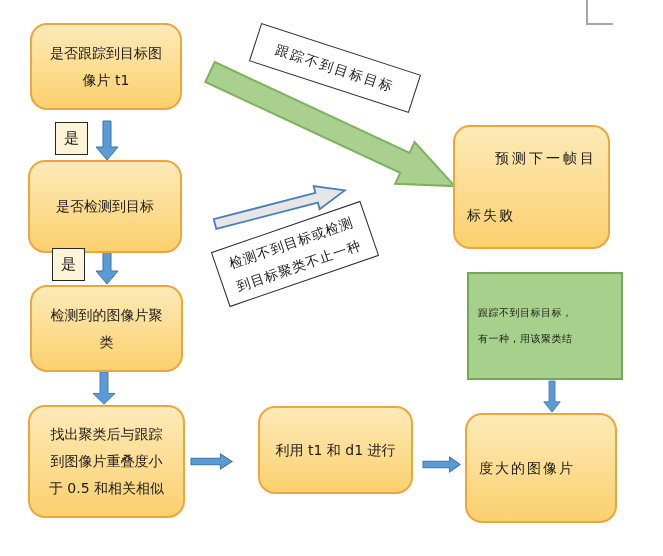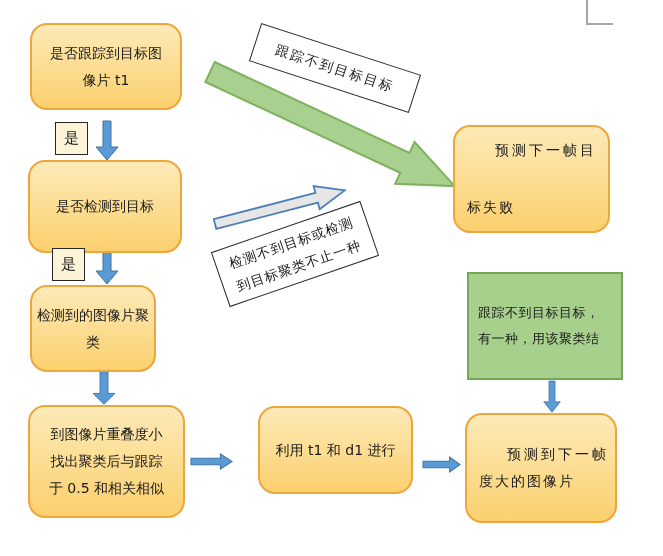--- a/index.html
+++ b/index.html
@@ -20,21 +20,21 @@
   .node.leftalign .ind{padding-left:28px;letter-spacing:3px;}
   .yes{
     position:absolute;box-sizing:border-box;
     background:var(--yes-fill);border:1.5px solid var(--yes-border);
     display:flex;align-items:center;justify-content:center;font-size:15px;
   }
   .note{
     position:absolute;box-sizing:border-box;
     background:var(--green-note-fill);border:2px solid var(--green-note-border);
     display:flex;flex-direction:column;justify-content:center;
-    font-size:13px;line-height:26px;padding:2px 6px 2px 9px;letter-spacing:0.5px;
+    font-size:10px;line-height:26px;padding:2px 6px 2px 9px;letter-spacing:0.5px;
   }
   .tag{
     position:absolute;box-sizing:border-box;background:#ffffff;
     border:1.5px solid var(--label-border);
     display:flex;flex-direction:column;align-items:center;justify-content:center;
     font-size:13.5px;line-height:24px;
   }
   .arr{position:absolute;overflow:visible;}
   .arr polygon{fill:var(--blue-arrow-fill);stroke:var(--blue-arrow-border);stroke-width:1;}
   .green-arr polygon{fill:var(--green-arrow-fill);stroke:var(--green-arrow-border);stroke-width:2;}
@@ -89,42 +89,41 @@
 
   <div class="node" style="left:30px;top:23px;width:152px;height:87px;">
     <div class="ln">是否跟踪到目标图</div>
     <div class="ln">像片 t1</div>
   </div>
 
   <div class="node" style="left:28px;top:160px;width:154px;height:93px;">
     <div class="ln">是否检测到目标</div>
   </div>
 
-  <div class="node" style="left:30px;top:285px;width:126px;height:87px;">
+  <div class="node" style="left:30px;top:285px;width:153px;height:87px;">
     <div class="ln">检测到的图像片聚</div>
     <div class="ln">类</div>
   </div>
 
   <div class="node" style="left:28px;top:405px;width:157px;height:113px;">
+    <div class="ln">找出聚类后与跟踪</div>
     <div class="ln">到图像片重叠度小</div>
-    <div class="ln">找出聚类后与跟踪</div>
     <div class="ln">于 0.5 和相关相似</div>
   </div>
 
   <div class="node" style="left:258px;top:406px;width:155px;height:88px;">
     <div class="ln">利用 t1 和 d1 进行</div>
   </div>
 
-  <div class="node leftalign" style="left:453px;top:125px;width:157px;height:108px;gap:30px;">
+  <div class="node leftalign" style="left:453px;top:125px;width:157px;height:124px;gap:30px;">
     <div class="ln ind">预测下一帧目</div>
     <div class="ln">标失败</div>
   </div>
 
   <div class="node leftalign" style="left:465px;top:413px;width:152px;height:110px;">
-    <div class="ln ind">预测到下一帧</div>
     <div class="ln">度大的图像片</div>
   </div>
 
   <div class="note" style="left:467px;top:272px;width:156px;height:108px;">
     <div>跟踪不到目标目标，</div>
     <div>有一种，用该聚类结</div>
   </div>
 
   <div class="yes" style="left:55px;top:122px;width:33px;height:33px;">
     <span>是</span>

